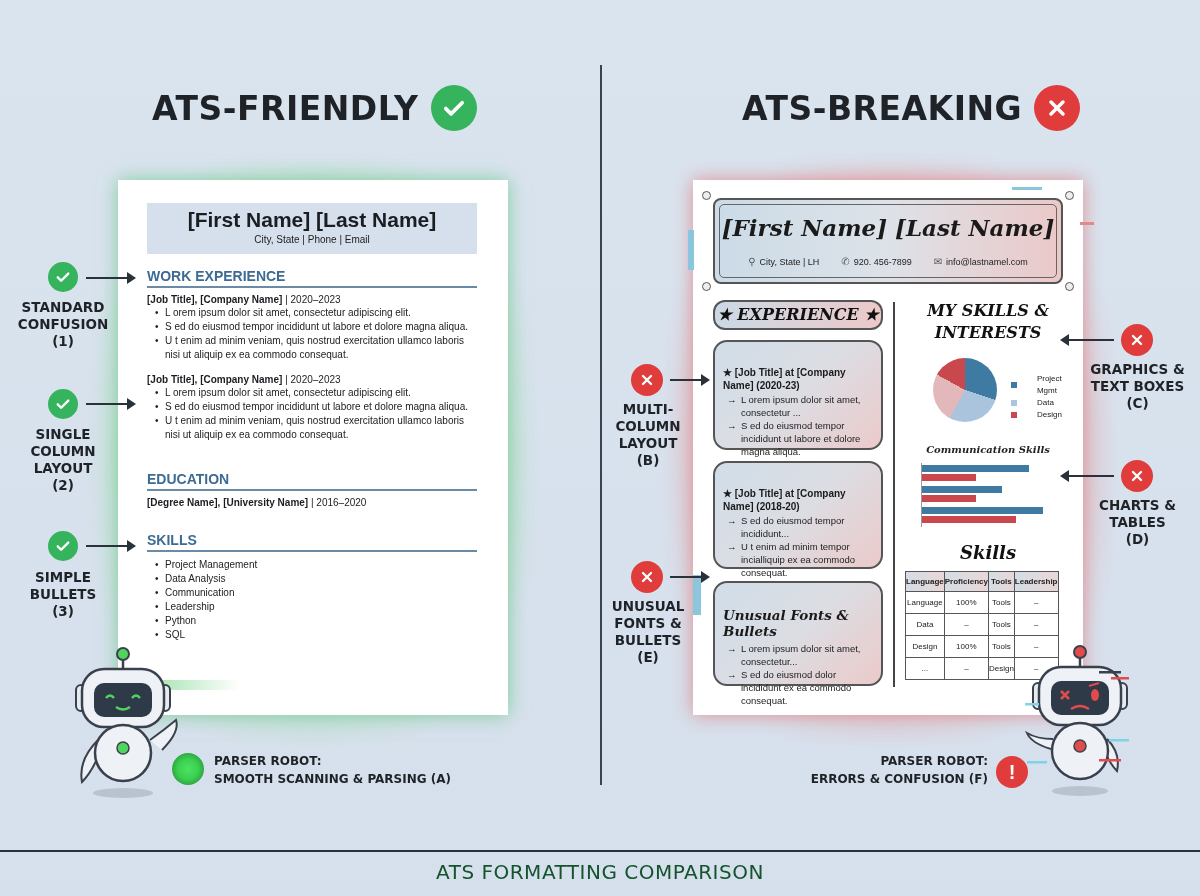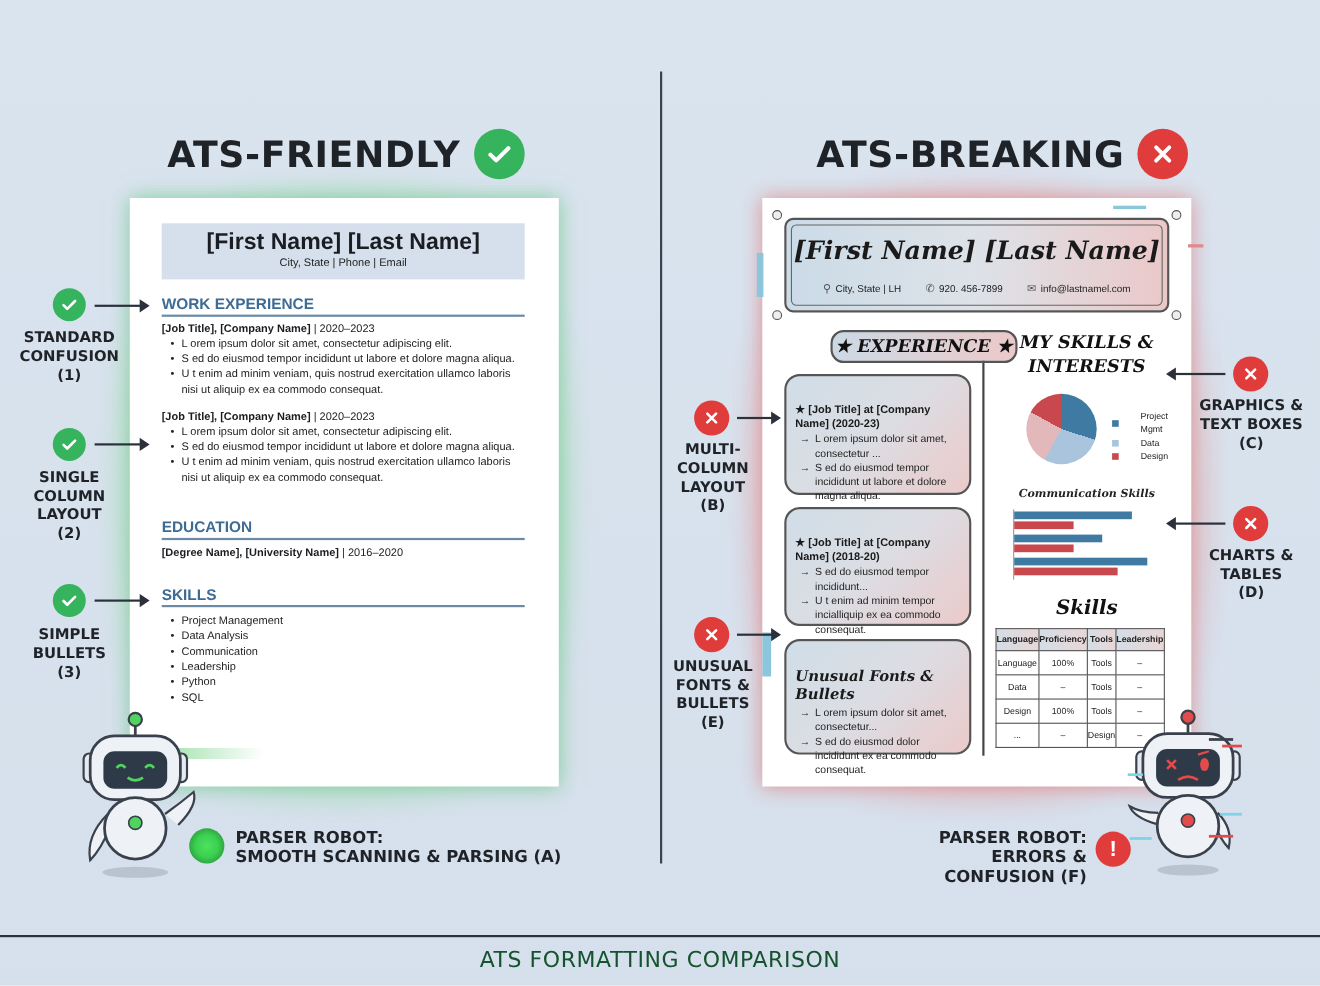--- a/index.html
+++ b/index.html
@@ -7,21 +7,21 @@
   body {
     background: linear-gradient(180deg, #dae4ef 0%, #d6e0ec 100%);
     font-family: "Liberation Sans", sans-serif;
     color: #1f2328;
     position: relative;
   }
   .divider-v { position: absolute; left: 600px; top: 65px; width: 2px; height: 720px; background: #3b4250; }
   .divider-h { position: absolute; left: 0; top: 850px; width: 1200px; height: 2px; background: #2b313b; }
   .footer-title { position: absolute; top: 860px; left: 0; width: 1200px; text-align: center; font-size: 20px; letter-spacing: 0.5px; color: #14532d; font-family: "DejaVu Sans", sans-serif; }
 
-  .panel-title { position: absolute; top: 85px; font-size: 33px; font-weight: 700; letter-spacing: 0.5px; display: flex; align-items: center; gap: 12px; font-family: "DejaVu Sans", sans-serif; margin-top: 32px; }
+  .panel-title { position: absolute; top: 85px; font-size: 33px; font-weight: 700; letter-spacing: 0.5px; display: flex; align-items: center; gap: 12px; font-family: "DejaVu Sans", sans-serif; }
   .panel-title.left { left: 152px; }
   .panel-title.right { left: 742px; }
   .title-icon { width: 46px; height: 46px; border-radius: 50%; display: flex; align-items: center; justify-content: center; }
   .title-icon.ok { background: #35b35d; }
   .title-icon.bad { background: #e03c3c; }
 
   
   .glow-green { position: absolute; left: 95px; top: 160px; width: 435px; height: 580px; background: radial-gradient(ellipse at center, rgba(120,220,140,0.55) 0%, rgba(150,225,160,0.35) 55%, rgba(210,230,220,0) 78%); filter: blur(6px); }
   .resume-left { position: absolute; left: 118px; top: 180px; width: 390px; height: 535px; background: #fff; box-shadow: 0 0 18px rgba(70,190,100,0.6); }
   .rl-header { position: absolute; left: 29px; top: 23px; width: 330px; height: 51px; background: #d5e0ec; text-align: center; }
@@ -37,34 +37,34 @@
 
   .green-scan { position: absolute; left: 120px; top: 680px; width: 120px; height: 10px; background: linear-gradient(90deg, rgba(80,200,100,0.7), rgba(80,200,100,0)); }
 
   .label-left { position: absolute; width: 100px; text-align: center; font-size: 13.5px; font-weight: 700; line-height: 17px; color: #1f2328; font-family: "DejaVu Sans", sans-serif; }
   .check-small { position: absolute; width: 30px; height: 30px; border-radius: 50%; background: #35b35d; display: flex; align-items: center; justify-content: center; }
   .arrow { position: absolute; height: 2px; background: #2b313b; }
   .arrow::after { content: ""; position: absolute; right: -2px; top: -5px; border-left: 9px solid #2b313b; border-top: 6px solid transparent; border-bottom: 6px solid transparent; }
   .arrow.left-pt::after { right: auto; left: -2px; border-left: none; border-right: 9px solid #2b313b; }
 
   .status-dot-green { position: absolute; left: 172px; top: 753px; width: 32px; height: 32px; border-radius: 50%; background: radial-gradient(circle, #4be35f 0%, #3ccf50 45%, #1f7d35 100%); }
-  .status-text { position: absolute; font-size: 15px; font-weight: 700; line-height: 18px; color: #1f2328; font-family: "DejaVu Sans", sans-serif; }
+  .status-text { position: absolute; font-size: 12px; font-weight: 700; line-height: 18px; color: #1f2328; font-family: "DejaVu Sans", sans-serif; }
 
   
   .glow-red { position: absolute; left: 670px; top: 160px; width: 440px; height: 580px; background: radial-gradient(ellipse at center, rgba(235,120,120,0.55) 0%, rgba(235,150,150,0.35) 55%, rgba(230,210,215,0) 78%); filter: blur(6px); }
   .resume-right { position: absolute; left: 693px; top: 180px; width: 390px; height: 535px; background: #fff; box-shadow: 0 0 18px rgba(225,90,90,0.6); }
   .rr-banner { position: absolute; left: 20px; top: 18px; width: 350px; height: 86px; border: 2px solid #555; border-radius: 8px; background: linear-gradient(90deg, #cbdbe7 0%, #dde2e8 50%, #ebc8c8 100%); }
   .rr-banner-inner { position: absolute; left: 4px; top: 4px; right: 4px; bottom: 4px; border: 1px solid #666; border-radius: 5px; }
   .rivet { position: absolute; width: 9px; height: 9px; border-radius: 50%; border: 1.5px solid #555; background: #eee; }
   .rr-name { position: absolute; top: 14px; width: 100%; text-align: center; font-family: "DejaVu Serif", serif; font-style: italic; font-weight: 700; font-size: 23px; color: #1a1a1a; }
   .rr-contact { position: absolute; top: 56px; width: 100%; display: flex; justify-content: center; gap: 22px; font-size: 9px; color: #222; }
   .rr-contact span.i { font-size: 10px; margin-right: 4px; color: #555; }
 
   .rr-colsep { position: absolute; left: 200px; top: 122px; width: 2px; height: 385px; background: #444; }
-  .rr-exp-head { position: absolute; left: 20px; top: 120px; width: 170px; height: 30px; border: 2px solid #555; border-radius: 12px; background: linear-gradient(90deg, #cbd9e5, #ecc9c9); text-align: center; font-family: "DejaVu Serif", serif; font-style: italic; font-weight: 700; font-size: 16px; line-height: 26px; color: #111; margin-left: 42px; }
+  .rr-exp-head { position: absolute; left: 20px; top: 120px; width: 170px; height: 30px; border: 2px solid #555; border-radius: 12px; background: linear-gradient(90deg, #cbd9e5, #ecc9c9); text-align: center; font-family: "DejaVu Serif", serif; font-style: italic; font-weight: 700; font-size: 16px; line-height: 26px; color: #111; }
   .rr-box { position: absolute; left: 20px; width: 170px; border: 2px solid #555; border-radius: 14px; background: linear-gradient(135deg, #d0dde8 0%, #dcdde3 50%, #ebcaca 100%); padding: 24px 8px; }
   .rr-box-title { font-size: 10px; font-weight: 700; line-height: 13px; color: #1a1a1a; }
   .rr-box-script { font-family: "DejaVu Serif", serif; font-style: italic; font-weight: 700; font-size: 13.5px; color: #1a1a1a; margin-bottom: 3px; }
   .rr-box ul { list-style: none; margin-top: 1px; }
   .rr-box li { font-size: 9.5px; line-height: 13px; padding-left: 18px; position: relative; color: #222; }
   .rr-box li::before { content: "→"; position: absolute; left: 4px; }
 
   .rr-skills-title { position: absolute; left: 215px; top: 120px; width: 160px; text-align: center; font-family: "DejaVu Serif", serif; font-style: italic; font-weight: 700; font-size: 16px; line-height: 22px; color: #111; }
   .pie { position: absolute; left: 240px; top: 178px; width: 64px; height: 64px; border-radius: 50%; }
   .pie-legend { position: absolute; left: 318px; top: 193px; }

